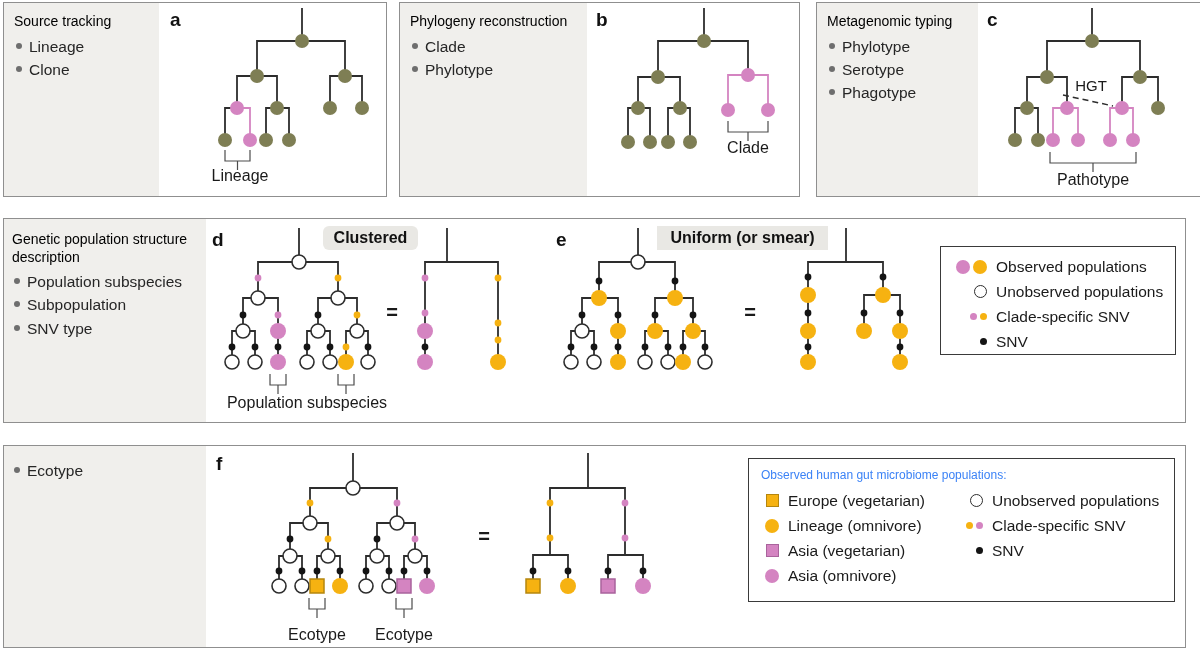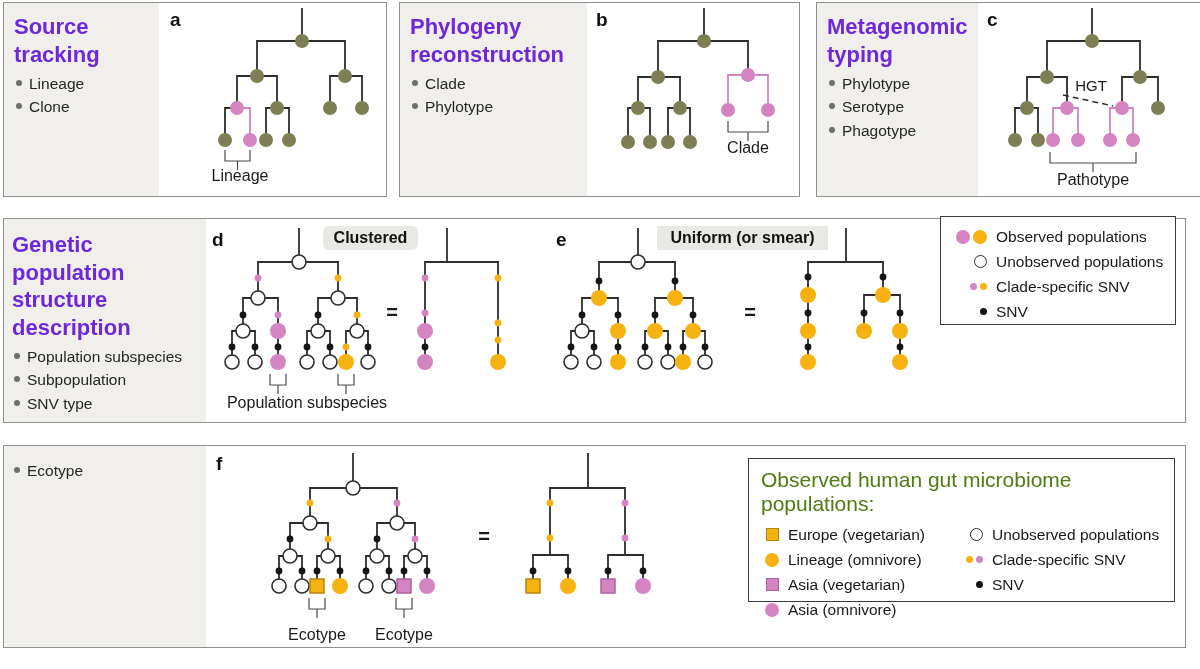--- a/index.html
+++ b/index.html
@@ -1,33 +1,33 @@
 <!DOCTYPE html>
 <html style="--olive: #7e7e54; --pink: #d484c1; --yellow: #f6b211; --snv: #141414; --line: #2d2d2d; --bracket: #4c4c4c; --sq_yellow_border: #b5860e; --sq_pink_border: #a9639c; --sidebar_bg: #f0efec; --tag_bg: #e9e8e4; --panel_border: #8f8f8f; --legend_border: #3a3a3a; --bullet_dot: #6e6e6e;"><head>
 <meta charset="utf-8">
 <style>
   html,body{margin:0;padding:0;background:#ffffff;}
   #canvas{position:relative;width:1200px;height:669px;background:#ffffff;
           font-family:"Liberation Sans",sans-serif;overflow:hidden;}
   .panel{position:absolute;background:#ffffff;border:1.4px solid var(--panel_border);box-sizing:border-box;}
   .sidebar{position:absolute;left:0;top:0;bottom:0;background:var(--sidebar_bg);padding:10px 10px;box-sizing:border-box;}
   .sidebar.tall{padding:12px 8px;}
-  .sb-title{margin:0 0 6px 0;font-size:22px;line-height:1.25;font-weight:bold;color:#6d28d9;}
+  .sb-title{margin:0 0 6px 0;font-size:14px;line-height:1.25;font-weight:normal;color:#000000;}
   .sb-list{margin:0;padding:0;list-style:none;}
   .sb-list li{position:relative;padding-left:15px;margin:3px 0 4px 0;font-size:15.5px;line-height:1.25;color:#262626;}
   .sb-list li::before{content:"";position:absolute;left:2px;top:6px;width:6px;height:6px;border-radius:50%;background:var(--bullet_dot);}
   .letter{position:absolute;font-size:19px;font-weight:bold;color:#111;}
   .tag{position:absolute;height:24px;line-height:24px;text-align:center;font-size:16px;font-weight:bold;
        color:#111;background:var(--tag_bg);}
   #tree-layer{position:absolute;left:0;top:0;pointer-events:none;}
   #tree-layer text{font-family:"Liberation Sans",sans-serif;fill:#1a1a1a;}
   .legend{position:absolute;background:#ffffff;border:1.5px solid var(--legend_border);box-sizing:border-box;}
-  #lg-mid{left:940px;top:216px;width:236px;height:109px;padding:7px 8px;}
+  #lg-mid{left:940px;top:246px;width:236px;height:109px;padding:7px 8px;}
   #lg-bottom{left:748px;top:458px;width:427px;height:144px;padding:7px 12px;}
-  .lg-title{font-size:21px;color:#4d7c0f;margin:2px 0 6px 0;}
+  .lg-title{font-size:12px;color:#3b82f6;margin:2px 0 6px 0;}
   .lg-row{display:flex;align-items:center;height:25px;}
   .lg-label{font-size:15.5px;color:#1a1a1a;margin-left:9px;white-space:nowrap;}
   .sw-box{display:flex;align-items:center;justify-content:flex-end;gap:3px;}
   #lg-mid .sw-box{width:38px;}
   .lg-col1 .sw-box{width:18px;}
   .lg-col2 .sw-box{width:30px;}
   .lg-cols{display:flex;}
   .lg-col1{width:192px;}
   .sw{display:inline-block;box-sizing:border-box;flex:none;}
   .sw-pink_big{width:14px;height:14px;border-radius:50%;background:var(--pink);}

